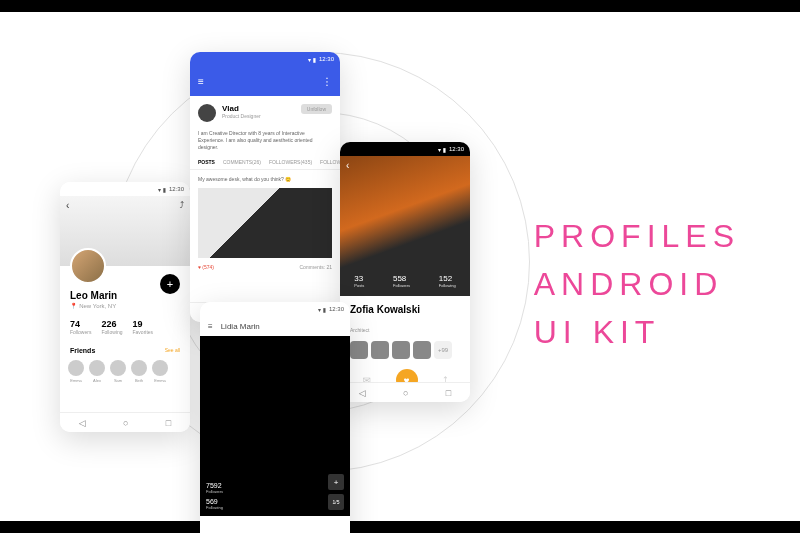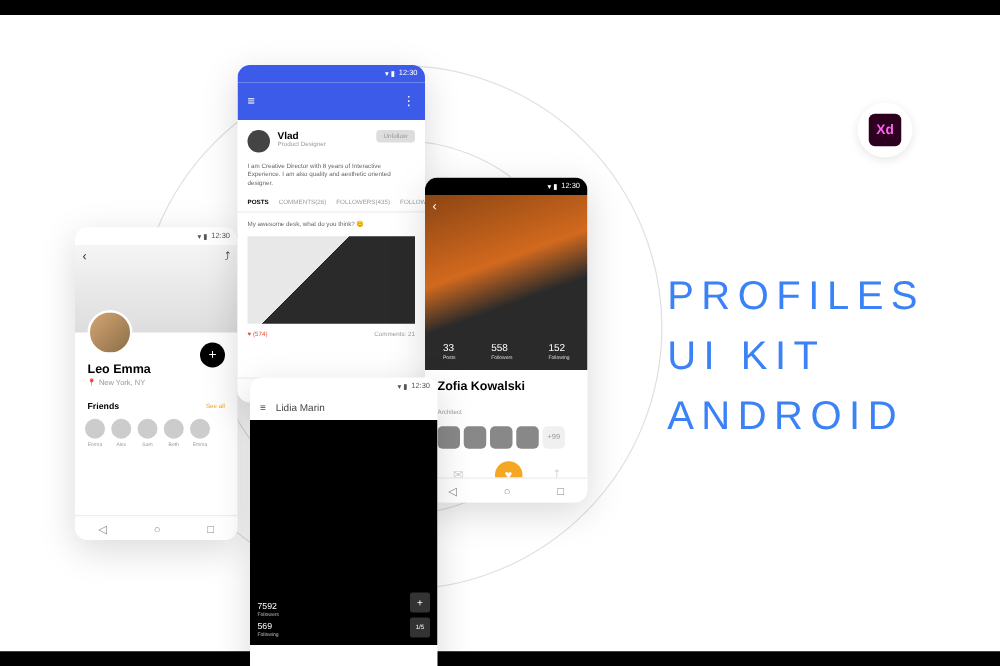--- a/index.html
+++ b/index.html
@@ -1,21 +1,21 @@
 <!DOCTYPE html>
 <html><head>
 <meta charset="utf-8">
 <style>
 *{margin:0;padding:0;box-sizing:border-box}
 body{width:800px;height:533px;background:#000;font-family:-apple-system,Helvetica,Arial,sans-serif;position:relative;overflow:hidden}
 .stage{position:absolute;top:12px;left:0;right:0;bottom:12px;background:#fff}
 .circle{position:absolute;border:1px solid #e0e0e0;border-radius:50%}
 .c1{width:420px;height:420px;left:110px;top:40px}
 .c2{width:300px;height:300px;left:170px;top:100px}
-.title{position:absolute;right:60px;top:200px;font-size:32px;font-weight:300;letter-spacing:6px;color:#3b82f6;line-height:1.5}
+.title{position:absolute;right:60px;top:200px;font-size:32px;font-weight:300;letter-spacing:6px;color:#ec4899;line-height:1.5}
 .xd{position:absolute;right:70px;top:70px;width:44px;height:44px;border-radius:50%;background:#fff;box-shadow:0 2px 8px rgba(0,0,0,.1);display:flex;align-items:center;justify-content:center}
 .xd-box{width:26px;height:26px;background:#2e001f;border-radius:5px;display:flex;align-items:center;justify-content:center;color:#ff61f6;font-size:11px;font-weight:700}
 .phone{position:absolute;background:#fff;border-radius:10px;box-shadow:0 8px 30px rgba(0,0,0,.15);overflow:hidden}
 .statusbar{height:14px;display:flex;align-items:center;justify-content:flex-end;padding:0 6px;font-size:6px;gap:3px}
 .sb-dark{background:#000;color:#fff}
 .sb-blue{background:#3b5be8;color:#fff}
 .sb-light{background:#fff;color:#555}
 .navbar{height:20px;background:#fff;border-top:1px solid #eee;display:flex;align-items:center;justify-content:space-around;color:#888}
 .nb{font-size:9px}
 
@@ -77,41 +77,52 @@
 </style>
 </head>
 <body>
 
 <div class="stage">
   <div class="circle c1"></div>
   <div class="circle c2"></div>
 
   <div class="title">
     <div>PROFILES</div>
+    <div>ANDROID</div>
     <div>UI KIT</div>
-    <div>ANDROID</div>
-  </div>
-
-  <div class="xd">
-    <div class="xd-box">Xd</div>
-  </div>
+  </div>
+
 
   <div class="phone p1">
     <div class="statusbar sb-light">
         <span>▾ ▮</span>
         <span>12:30</span>
       </div>
     <div class="hero">
       <div class="back">‹</div>
       <div class="share">⤴</div>
       <div class="avatar"></div>
     </div>
     <div class="fab">+</div>
-    <div class="name">Leo Emma</div>
+    <div class="name">Leo Marin</div>
     <div class="loc">📍 New York, NY</div>
+    <div class="stats">
+      <div>
+          <div class="stat">74</div>
+          <span class="statl">Followers</span>
+        </div>
+      <div>
+          <div class="stat">226</div>
+          <span class="statl">Following</span>
+        </div>
+      <div>
+          <div class="stat">19</div>
+          <span class="statl">Favorites</span>
+        </div>
+    </div>
     <div class="friends">
       <span>Friends</span>
       <span class="seeall">See all</span>
     </div>
     <div class="frow">
       <div>
           <div class="fav"></div>
           <div class="fname">Emma</div>
         </div>
       <div>

